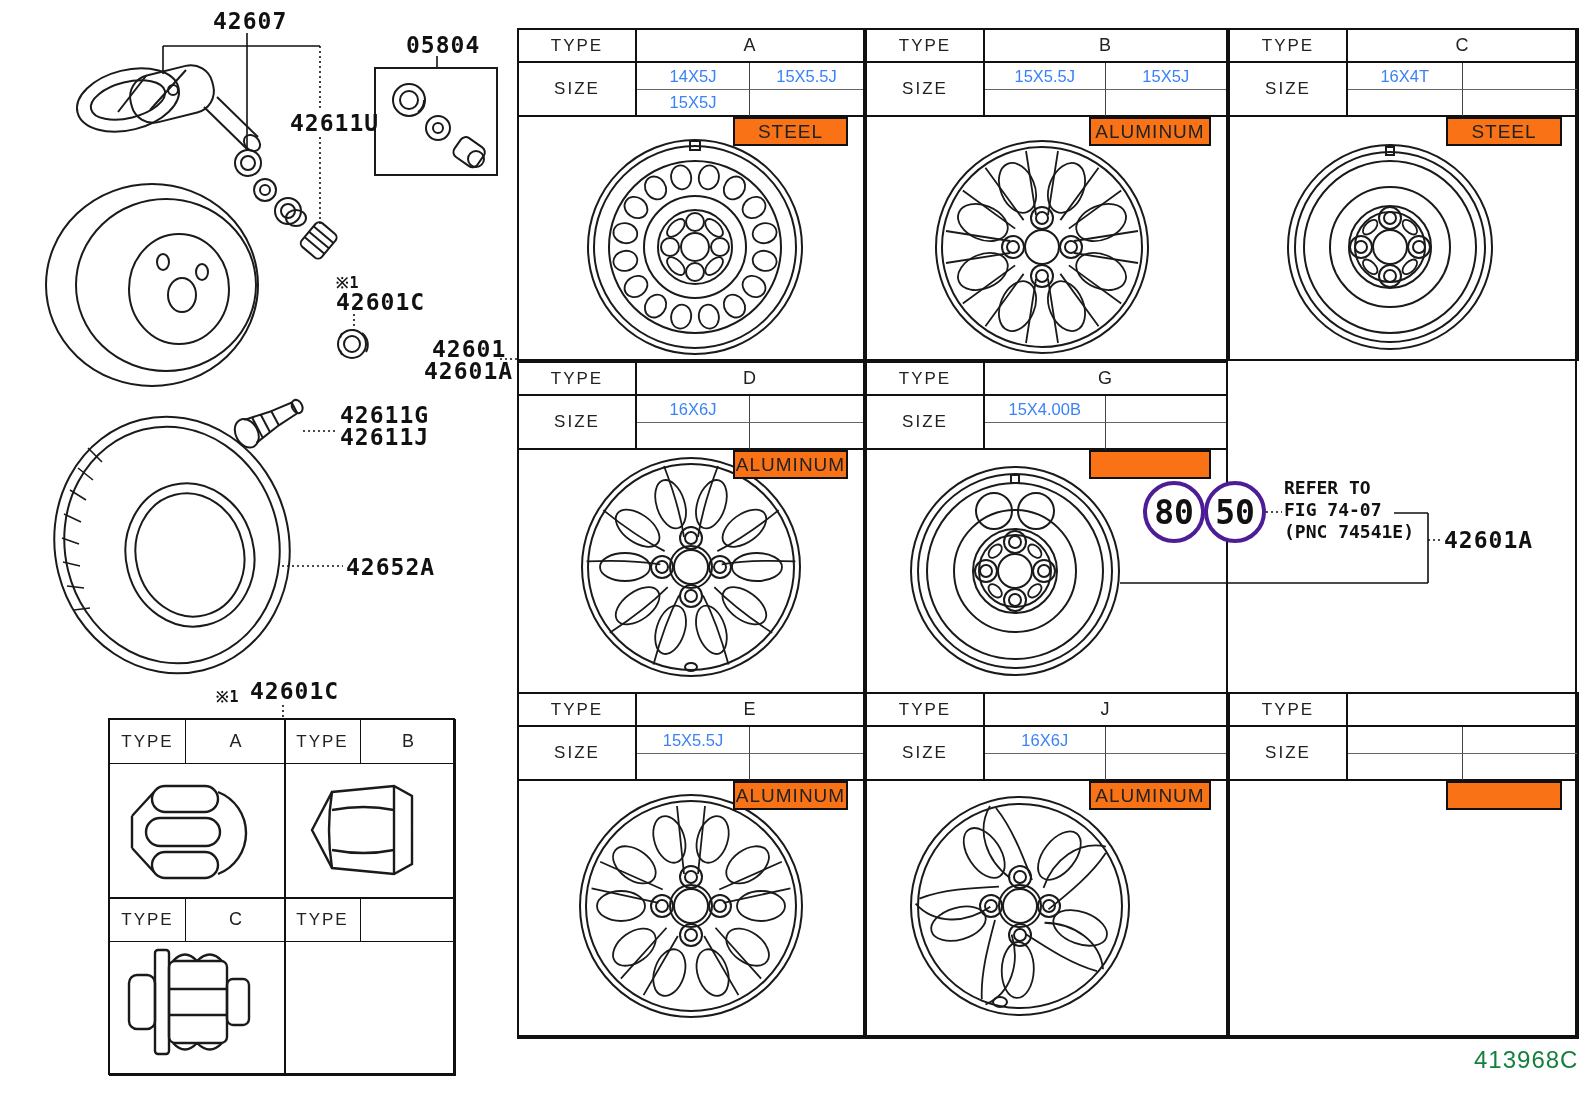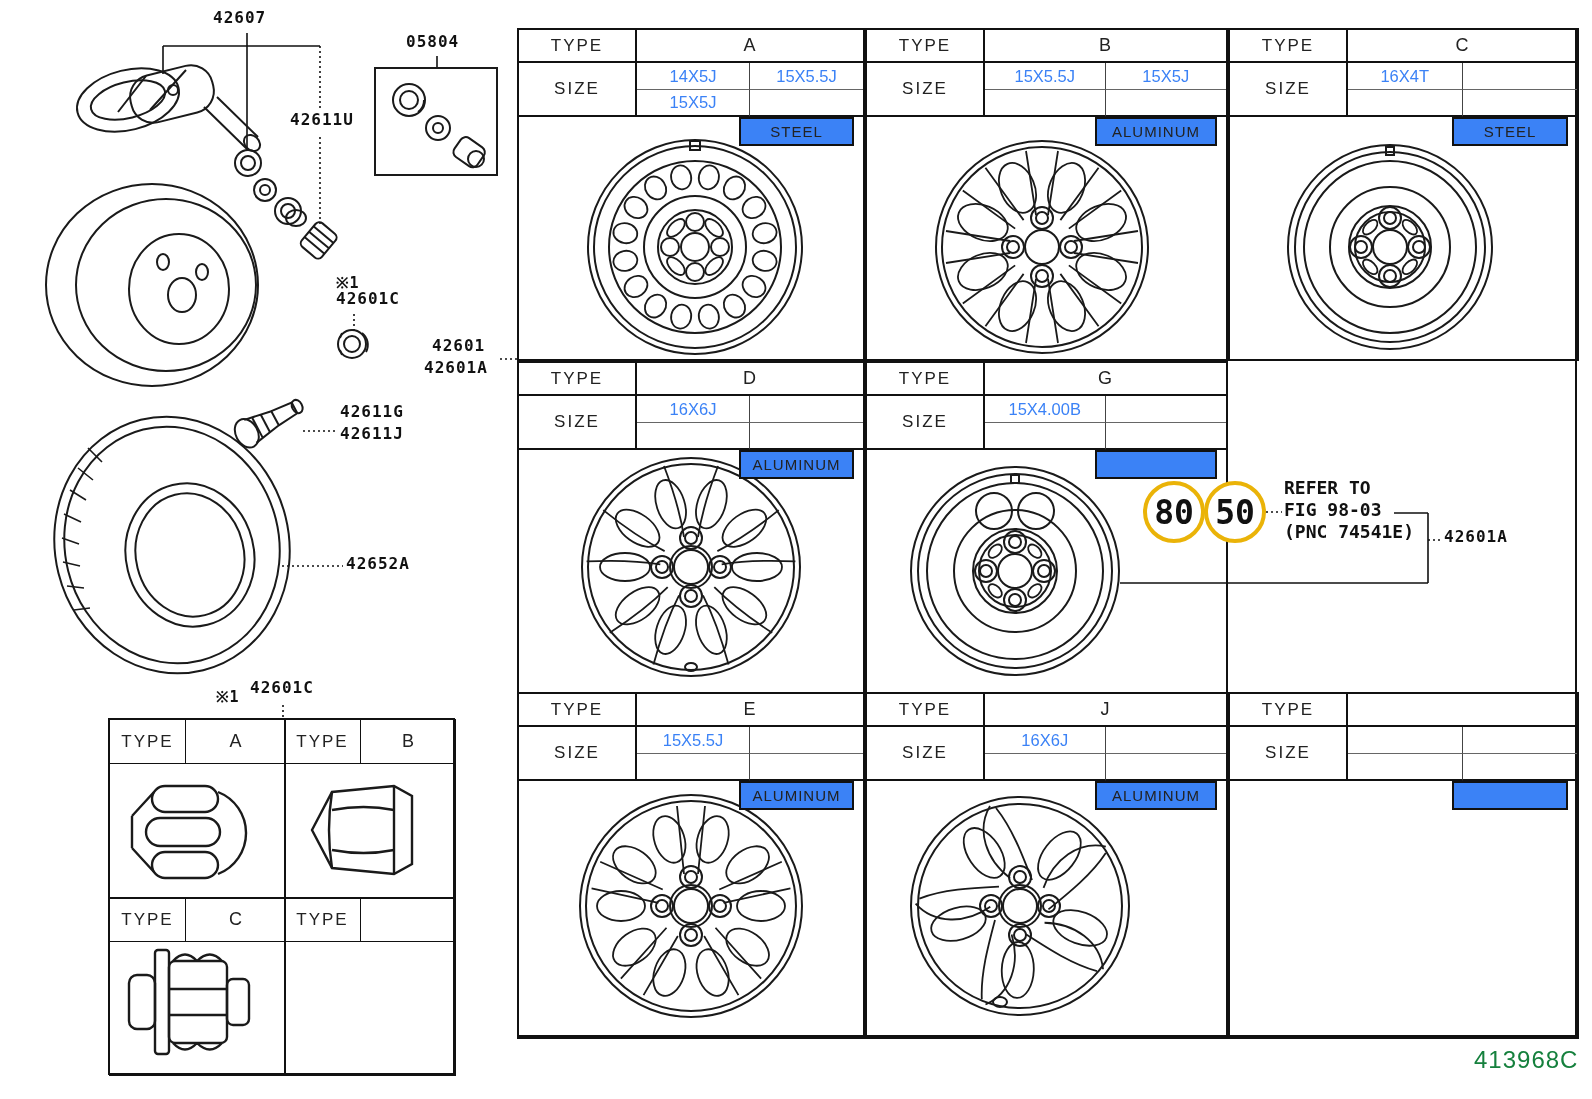--- a/index.html
+++ b/index.html
@@ -1,20 +1,20 @@
 <!DOCTYPE html>
 <html><head>
 <meta charset="utf-8">
 <style>
   *{box-sizing:border-box;margin:0;padding:0}
   html,body{background:#fff}
   body{width:1592px;height:1099px;position:relative;overflow:hidden;
        font-family:"Liberation Sans",sans-serif;color:#1a1a1a}
   .partnum{position:absolute;font-family:"DejaVu Sans Mono",monospace;font-weight:700;
-           font-size:16px;letter-spacing:1px;color:#111;white-space:nowrap;z-index:3}
+           font-size:23px;letter-spacing:1px;color:#111;white-space:nowrap;z-index:3}
   .partnum.small{font-size:15px}
   .figcode{position:absolute;left:1474px;top:1046px;font-size:24px;color:#15803d;
            letter-spacing:1px;z-index:3}
   
   .wtable{position:absolute;left:517px;top:28px;width:1060px;height:1009px;
           border:2px solid #111;z-index:2}
   .wcell{position:absolute;border:2px solid #111}
   .wc-hdr{position:absolute;left:0;top:0;right:0;height:33px;border-bottom:2px solid #111;display:flex}
   .wc-type{width:118px;border-right:2px solid #111;display:flex;align-items:center;
            justify-content:center;font-size:17px;letter-spacing:2px;color:#222}
@@ -23,34 +23,34 @@
   .wc-size{position:absolute;left:0;top:33px;right:0;height:60px;display:grid;
            grid-template-columns:118px 1fr 1fr;grid-template-rows:27px 27px}
   .sz-label{grid-row:1/3;grid-column:1;border-right:2px solid #111;border-bottom:2px solid #111;
             display:flex;align-items:center;justify-content:center;font-size:17px;
             letter-spacing:2px;color:#222}
   .sz{display:flex;align-items:center;justify-content:center;font-size:16.5px;color:#3b82f6}
   .sz.tl{border-right:1.6px solid #444;border-bottom:1.4px solid #666}
   .sz.tr{border-bottom:1.4px solid #666}
   .sz.bl{border-right:1.6px solid #444;border-bottom:2px solid #111}
   .sz.br{border-bottom:2px solid #111}
-  .wc-mat{position:absolute;right:9px;top:87px;height:29px;border:2px solid #111;
-          display:flex;align-items:center;justify-content:center;font-size:15px;
-          letter-spacing:1px;color:#222;background:#3b82f6}
+  .wc-mat{position:absolute;right:15px;top:87px;height:29px;border:2px solid #111;
+          display:flex;align-items:center;justify-content:center;font-size:19px;
+          letter-spacing:1px;color:#222;background:#f97316}
   
   .ntable{position:absolute;left:108px;top:718px;width:347px;height:357px;
           border:2px solid #111;z-index:2}
   .nq{position:absolute;border:1.6px solid #111}
   .nq-hdr{position:absolute;left:0;top:0;right:0;height:44px;border-bottom:1.8px solid #111;display:flex}
   .nq-type{width:76px;border-right:1.6px solid #111;display:flex;align-items:center;
            justify-content:center;font-size:17px;letter-spacing:2px;color:#222}
   .nq-letter{flex:1;display:flex;align-items:center;justify-content:center;
              font-size:18px;color:#222}
   
-  .badge{position:absolute;width:62px;height:62px;border:4px solid #eab308;border-radius:50%;
+  .badge{position:absolute;width:62px;height:62px;border:4px solid #4c1d95;border-radius:50%;
          display:flex;align-items:center;justify-content:center;z-index:3;
          font-family:"DejaVu Sans Mono",monospace;font-weight:700;font-size:33px;color:#111;background:#fff}
   .refer{position:absolute;left:1284px;top:477px;z-index:3;font-family:"DejaVu Sans Mono",monospace;
          font-weight:700;font-size:18px;line-height:22px;color:#111;white-space:nowrap}
   .lineart{position:absolute;left:0;top:0;z-index:1}
 </style>
 </head>
 <body>
 
 <svg class="lineart" width="1592" height="1099" viewBox="0 0 1592 1099">
@@ -418,21 +418,21 @@
 <div class="partnum" style="left:340px;top:424px">42611J</div>
 <div class="partnum" style="left:346px;top:554px">42652A</div>
 <div class="partnum small" style="left:216px;top:686px">※1</div>
 <div class="partnum" style="left:250px;top:678px">42601C</div>
 <div class="partnum" style="left:1444px;top:527px">42601A</div>
 
 <div class="badge" style="left:1143px;top:481px">80</div>
 <div class="badge" style="left:1204px;top:481px">50</div>
 <div class="refer">
   <div>REFER TO</div>
-  <div>FIG 98-03</div>
+  <div>FIG 74-07</div>
   <div>(PNC 74541E)</div>
 </div>
 
 <div class="figcode">413968C</div>
 
 <div class="wtable">
 
   <div class="wcell" style="left:-2px;top:-2px;width:348px;height:333px">
     <div class="wc-hdr">
       <div class="wc-type">TYPE</div>

